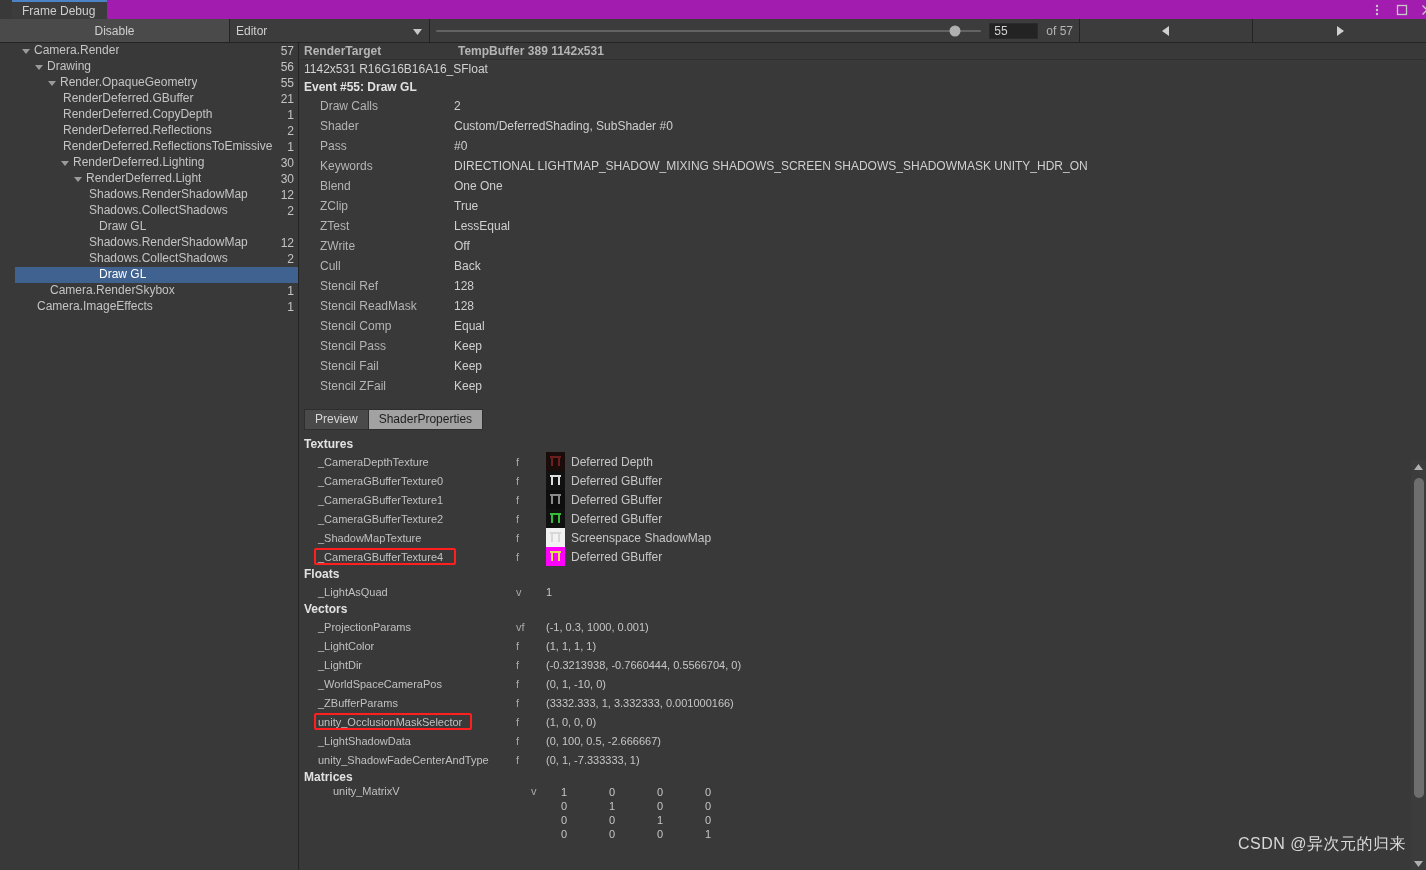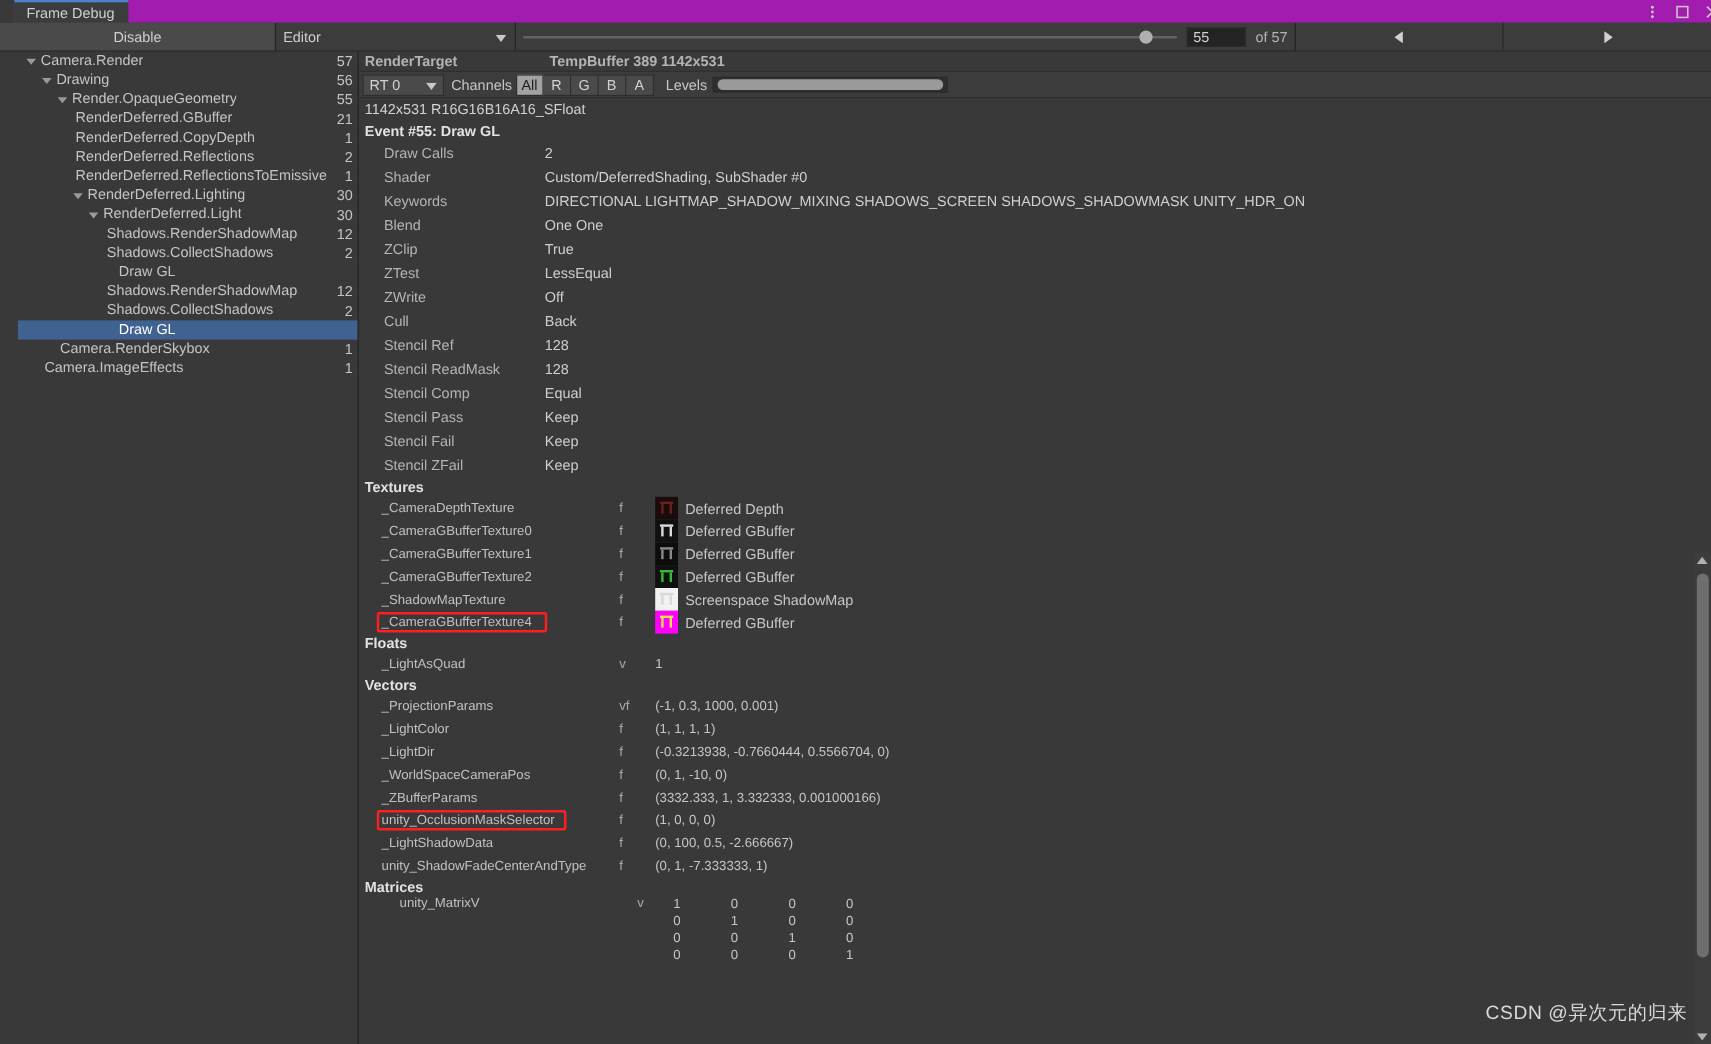--- a/index.html
+++ b/index.html
@@ -342,57 +342,39 @@
       </div>
     </div>
 
   <div class="right">
 
     <div class="rt-header">
       <span class="k">RenderTarget</span>
       <span>TempBuffer 389 1142x531</span>
     </div>
 
-    <div class="ctrlbar">
-      <div class="rtsel">
-        <span>RT 0</span>
-        <span class="caret">
-          <svg width="9" height="6" viewBox="0 0 9 6">
-              <polygon points="0,0 9,0 4.5,6" fill="#c8c8c8"></polygon>
-            </svg>
-        </span>
-      </div>
-      <span class="chlabel">Channels</span>
-      <div style="display:flex" id="channel-group">
-          <div class="chbtn on">All</div>
-          <div class="chbtn">R</div>
-          <div class="chbtn">G</div>
-          <div class="chbtn">B</div>
-          <div class="chbtn">A</div>
-        </div>
-      <span class="levels-label">Levels</span>
-      <div class="levels">
-        <div class="fill"></div>
-      </div>
-    </div>
 
     <div class="fmtline">1142x531 R16G16B16A16_SFloat</div>
 
     <div class="evttitle">Event #55: Draw GL</div>
 
     <div id="props-list">
         <div class="prow">
           <span class="pk">Draw Calls</span>
           <span class="pv">2</span>
         </div>
         <div class="prow">
           <span class="pk">Shader</span>
           <span class="pv">Custom/DeferredShading, SubShader #0</span>
         </div>
         <div class="prow">
+          <span class="pk">Pass</span>
+          <span class="pv">#0</span>
+        </div>
+        <div class="prow">
           <span class="pk">Keywords</span>
           <span class="pv">DIRECTIONAL LIGHTMAP_SHADOW_MIXING SHADOWS_SCREEN SHADOWS_SHADOWMASK UNITY_HDR_ON</span>
         </div>
         <div class="prow">
           <span class="pk">Blend</span>
           <span class="pv">One One</span>
         </div>
         <div class="prow">
           <span class="pk">ZClip</span>
           <span class="pv">True</span>
@@ -428,20 +410,24 @@
         <div class="prow">
           <span class="pk">Stencil Fail</span>
           <span class="pv">Keep</span>
         </div>
         <div class="prow">
           <span class="pk">Stencil ZFail</span>
           <span class="pv">Keep</span>
         </div>
       </div>
 
+    <div class="subtabs" id="subtabs">
+        <div class="subtab">Preview</div>
+        <div class="subtab active">ShaderProperties</div>
+      </div>
 
     <div class="sechead">Textures</div>
     <div id="textures-list">
         <div class="srow">
           <span class="sname">_CameraDepthTexture</span>
           <span class="sflag">f</span>
           <span class="thumb" style="background: rgb(27, 12, 12);">
             <span class="gl">
               <span class="bar" style="background: rgb(107, 31, 31); top: 0px;"></span>
               <span class="l" style="left: 1px; background: rgb(107, 31, 31);"></span>

